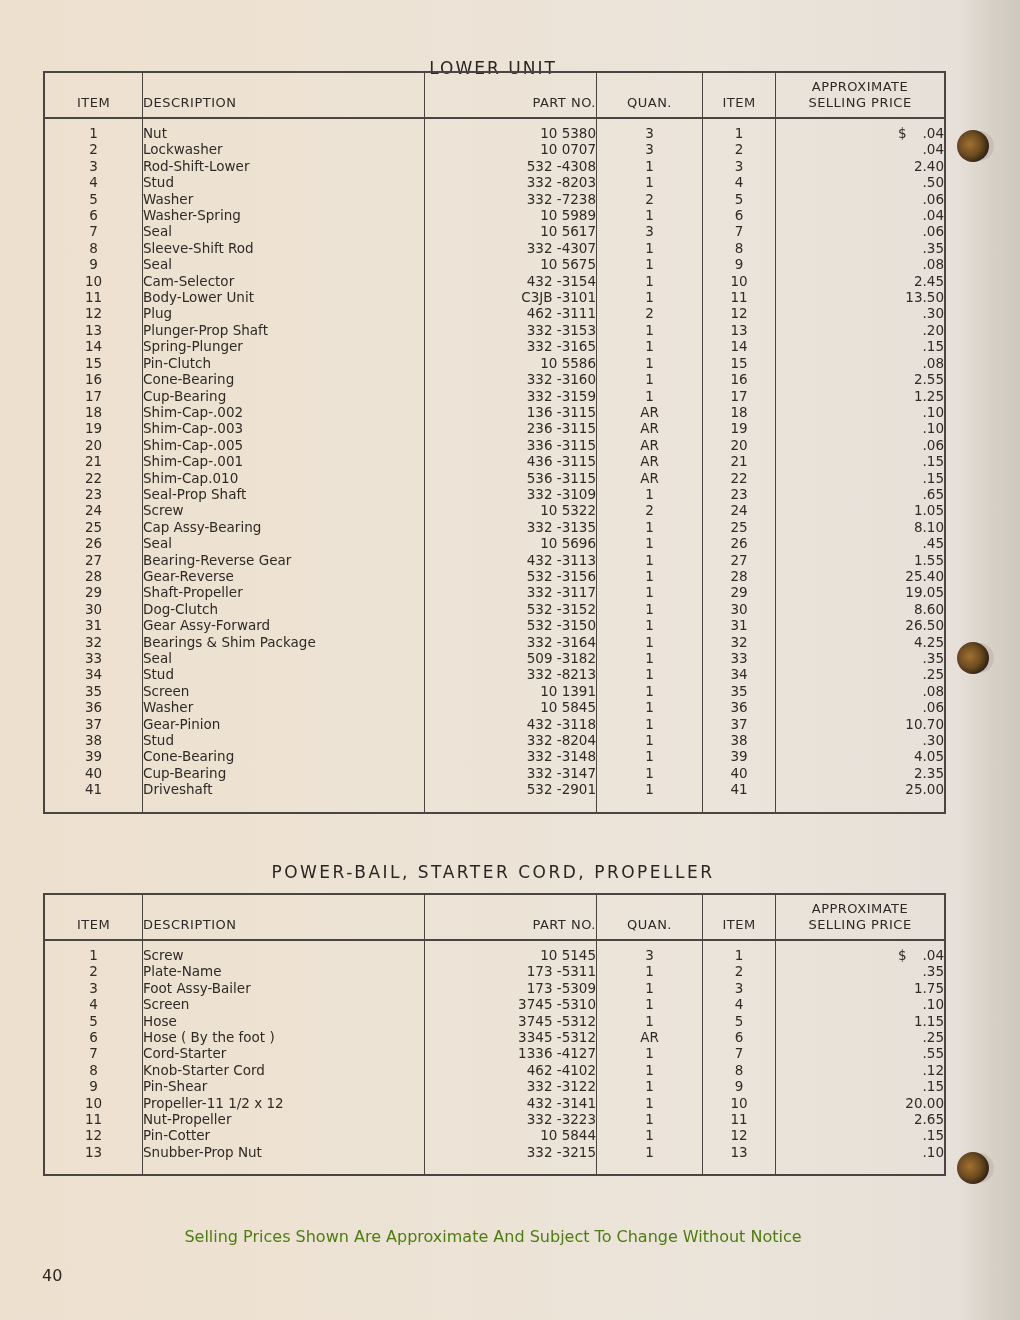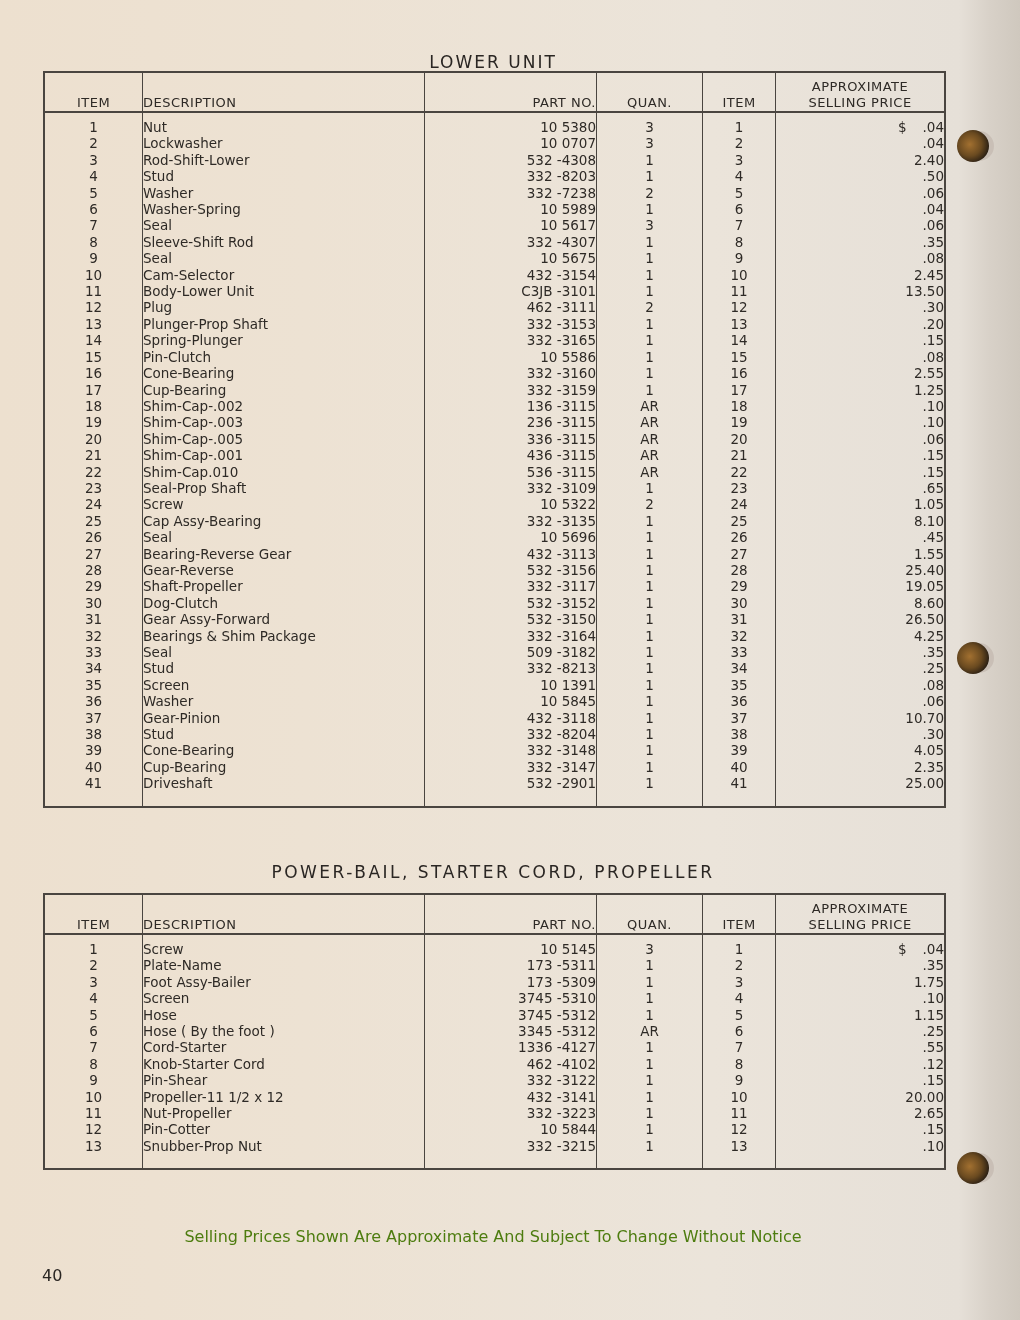--- a/index.html
+++ b/index.html
@@ -6,35 +6,35 @@
   body {
     width: 1020px; height: 1320px; position: relative; overflow: hidden;
     background: linear-gradient(90deg, #ede0cf 0%, #ede2d3 30%, #ebe4da 70%, #e6e0d8 94%, #d8d1c8 97%, #cfc8be 100%);
     font-family: "DejaVu Sans", sans-serif;
     color: #2e2a26;
   }
   .section-title {
     position: absolute; left: 0; width: 986px; text-align: center;
     font-size: 17px; letter-spacing: 2px; color: #2a2623;
   }
-  #t1-title { top: 52px; }
+  #t1-title { top: 58px; }
   #t2-title { top: 862px; letter-spacing: 2.5px; }
 
   table.parts {
     position: absolute; left: 43px; width: 902px;
     border-collapse: collapse; table-layout: fixed;
     font-size: 13.5px; color: #2e2a26;
   }
   #t1 { top: 71px; }
   #t2 { top: 893px; }
   table.parts th, table.parts td { border-left: 1.5px solid #4a4540; border-right: 1.5px solid #4a4540; padding: 0; }
   table.parts { border: 2px solid #4a4540; }
   table.parts thead th {
     border-bottom: 2px solid #4a4540; font-weight: normal;
-    font-size: 13px; letter-spacing: 0.5px; vertical-align: bottom; 
+    font-size: 13px; letter-spacing: 0.5px; vertical-align: bottom; padding-bottom: 6px;
     height: 38px; line-height: 16px;
   }
   th.c-item1, td.c-item1 { width: 97px; }
   th.c-desc, td.c-desc { width: 281px; margin-top: 28px; }
   th.c-part, td.c-part { width: 171px; }
   th.c-quan, td.c-quan { width: 105px; }
   th.c-item2, td.c-item2 { width: 72px; }
   th.c-price, td.c-price { width: 168px; }
   th.c-desc { text-align: left; padding-left: 32px; }
   th.c-part { text-align: right; padding-right: 42px; margin-top: 7px; }

